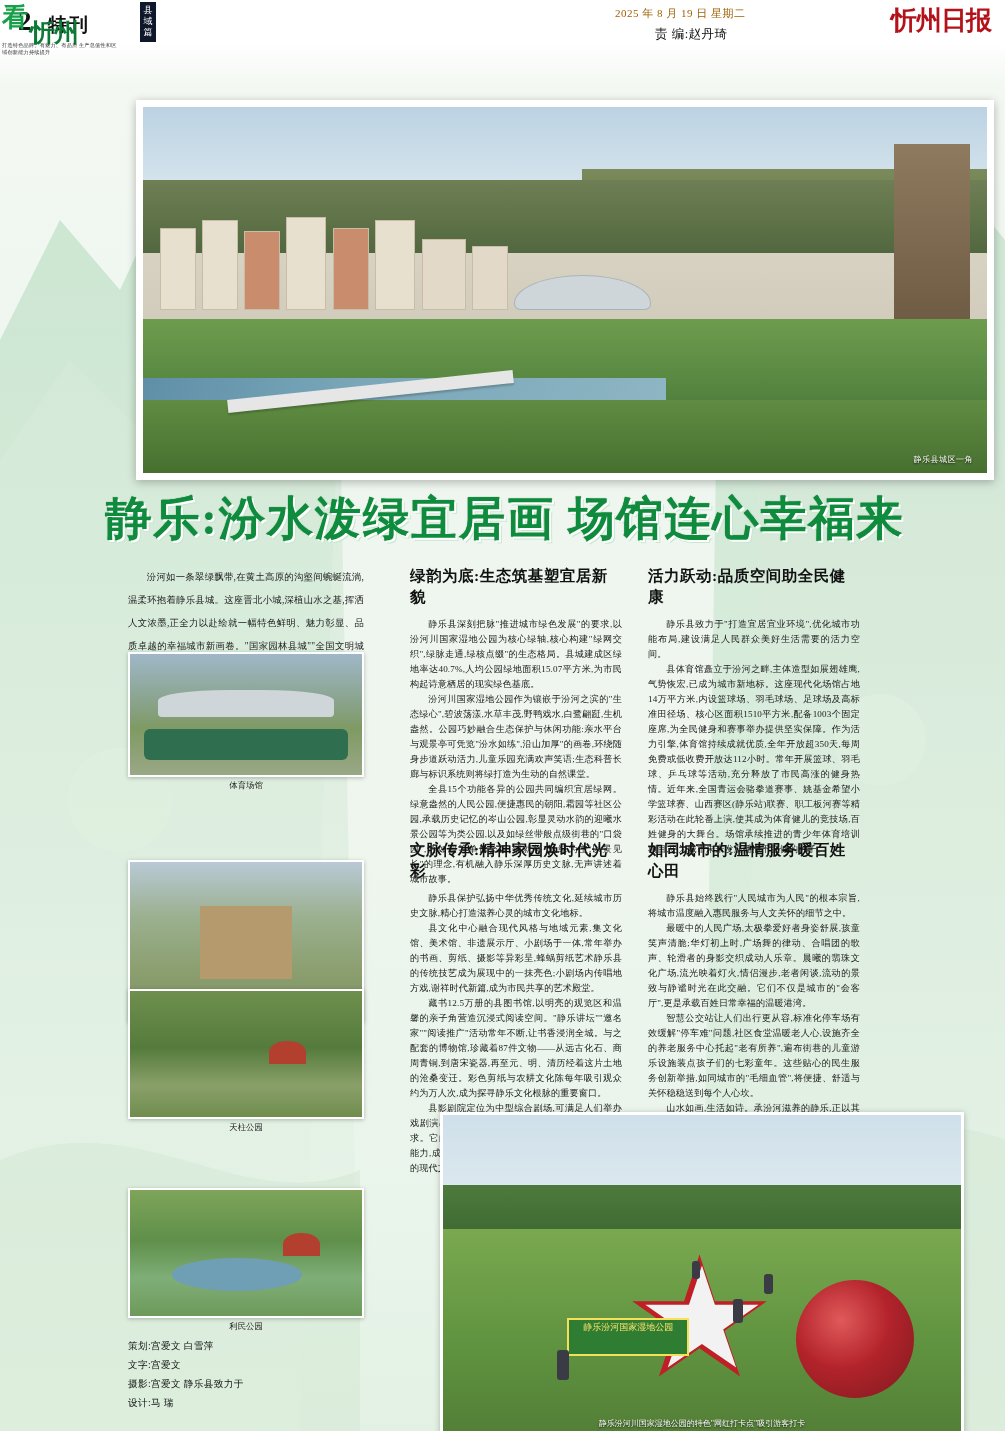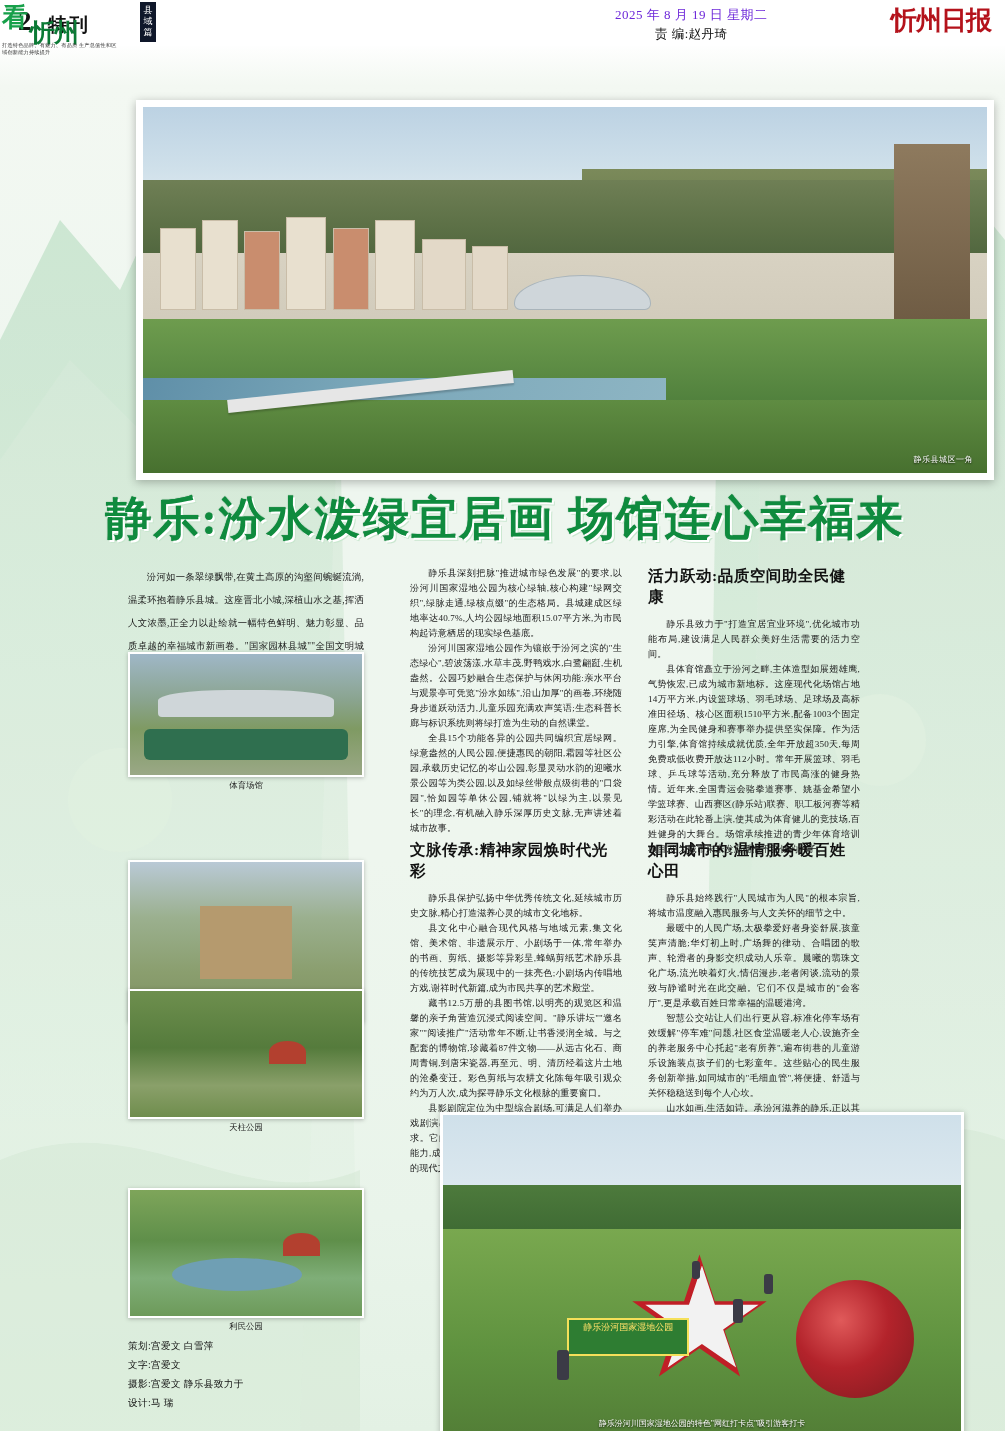--- a/index.html
+++ b/index.html
@@ -14,21 +14,21 @@
     background:
       linear-gradient(180deg,#ffffff 0%,#ffffff 3%,#f3f8f2 6%,#eef6ef 30%,#eef6ee 60%,#e9f4ea 85%,#e3f1e4 100%);
     z-index:0;}
   .bg-mountains{position:absolute;left:0;top:40px;width:1005px;height:1391px;z-index:1;opacity:.85;}
   .paper-inner{position:absolute;left:14px;top:60px;width:977px;height:1358px;z-index:2;
     background:linear-gradient(180deg,rgba(255,255,255,0.0) 0%,rgba(255,255,255,0.0) 100%);}
   
   .masthead{position:absolute;left:0;top:0;width:1005px;height:46px;z-index:10;background:#fff;}
   .page-num{position:absolute;left:18px;top:6px;font-size:27px;font-weight:bold;font-family:"Liberation Serif",serif;color:#111;}
   .page-kind{position:absolute;left:48px;top:12px;font-size:19px;font-weight:bold;letter-spacing:2px;color:#111;}
-  .mh-date{position:absolute;left:615px;top:6px;font-size:13px;color:#6d28d9;letter-spacing:.5px;}
+  .mh-date{position:absolute;left:615px;top:6px;font-size:11px;color:#a16207;letter-spacing:.5px;}
   .mh-editor{position:absolute;left:655px;top:26px;font-size:12.5px;color:#111;letter-spacing:.5px;}
   .mh-logo{position:absolute;right:14px;top:3px;font-size:26px;font-weight:bold;color:#b4121b;letter-spacing:-1px;
     font-family:"Liberation Serif",serif;}
   .mh-rule{position:absolute;left:0;top:45px;width:1005px;height:1px;background:#d8d8d8;}
   
   .collogo{position:absolute;left:22px;top:78px;width:120px;height:62px;z-index:12;}
   .colllogo-box{position:absolute;left:0;top:0;width:120px;height:62px;}
   .cl-kan{position:absolute;left:2px;top:0px;font-size:26px;font-weight:bold;color:#17a04a;
     font-family:"Liberation Serif",serif;}
   .cl-xz{position:absolute;left:30px;top:16px;font-size:25px;font-weight:bold;color:#0b7a35;
@@ -219,20 +219,21 @@
 </div>
 <div class="lphoto ph4">
   <div class="ph img-d">
     <div class="pond"></div>
     <div class="pav" style="left:66%;top:34%;"></div>
   </div>
   <div class="cap">利民公园</div>
 </div>
 
 <div class="col colA">
+  <div class="sec-title">绿韵为底:生态筑基塑宜居新貌</div>
   <div class="sec-body">
     <p>静乐县深刻把脉"推进城市绿色发展"的要求,以汾河川国家湿地公园为核心绿轴,核心构建"绿网交织",绿脉走通,绿核点缀"的生态格局。县城建成区绿地率达40.7%,人均公园绿地面积15.07平方米,为市民构起诗意栖居的现实绿色基底。</p>
     <p>汾河川国家湿地公园作为镶嵌于汾河之滨的"生态绿心",碧波荡漾,水草丰茂,野鸭戏水,白鹭翩跹,生机盎然。公园巧妙融合生态保护与休闲功能:亲水平台与观景亭可凭览"汾水如练",沿山加厚"的画卷,环绕随身步道跃动活力,儿童乐园充满欢声笑语;生态科普长廊与标识系统则将绿打造为生动的自然课堂。</p>
     <p>全县15个功能各异的公园共同编织宜居绿网。绿意盎然的人民公园,便捷惠民的朝阳,霜园等社区公园,承载历史记忆的岑山公园,彰显灵动水韵的迎曦水景公园等为类公园,以及如绿丝带般点级街巷的"口袋园",恰如园等单休公园,铺就将"以绿为主,以景见长"的理念,有机融入静乐深厚历史文脉,无声讲述着城市故事。</p>
   </div>
 </div>
 
 <div class="col colB">
   <div class="sec-title">活力跃动:品质空间助全民健康</div>
   <div class="sec-body">

